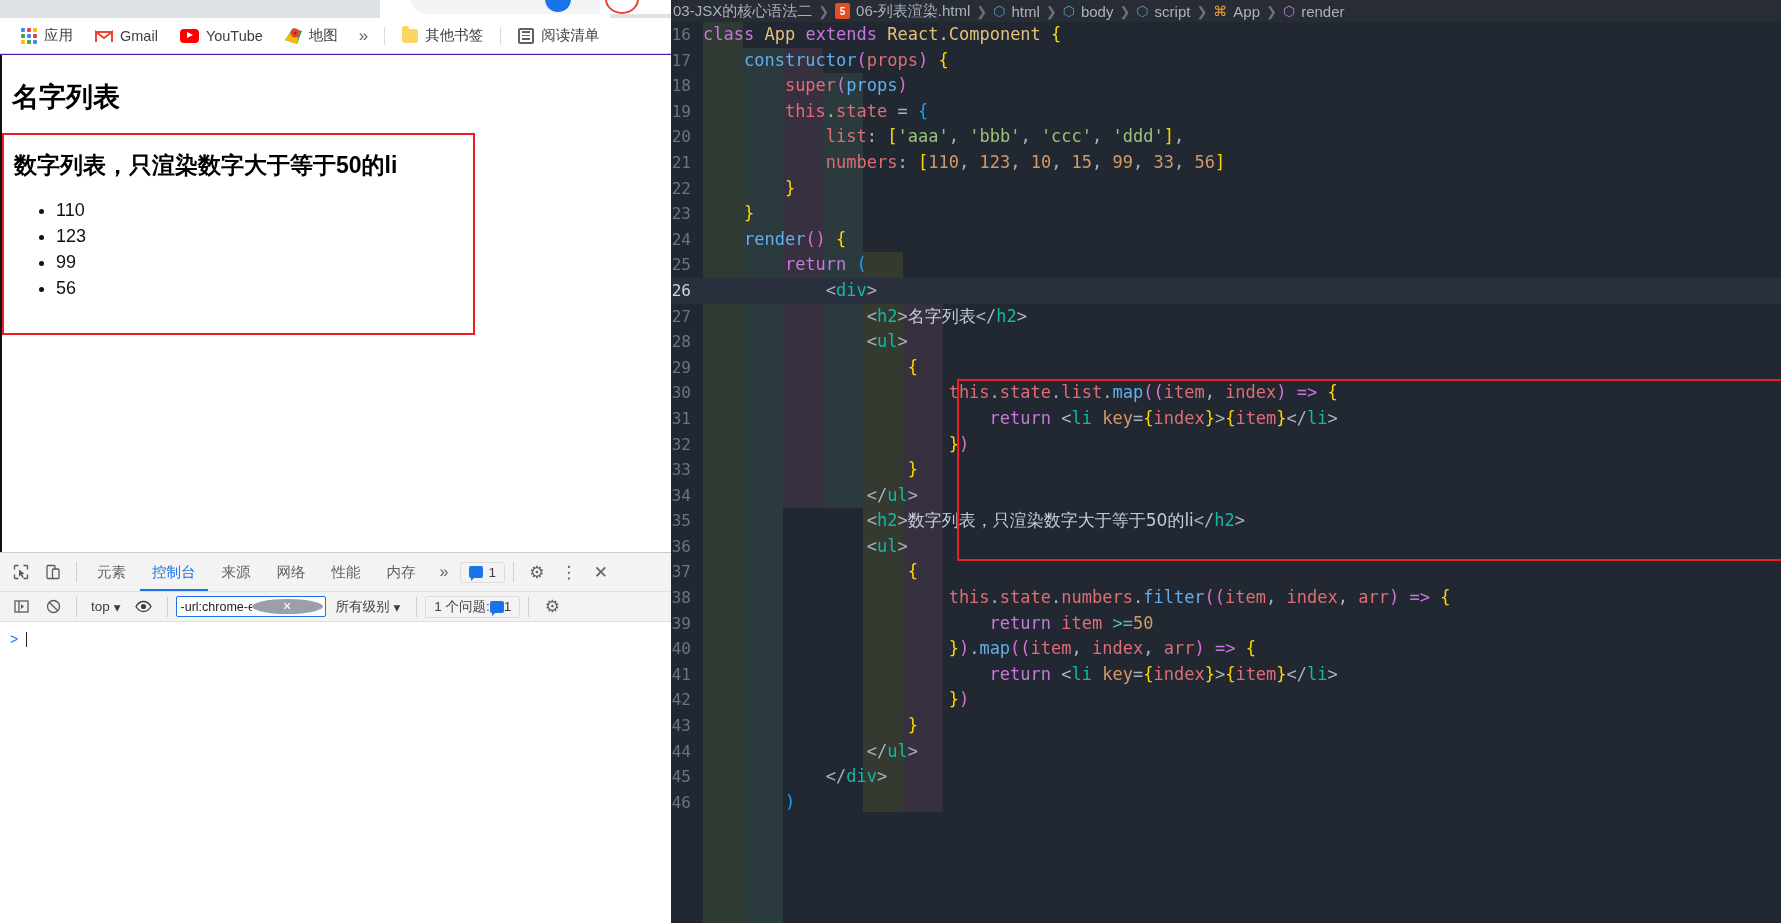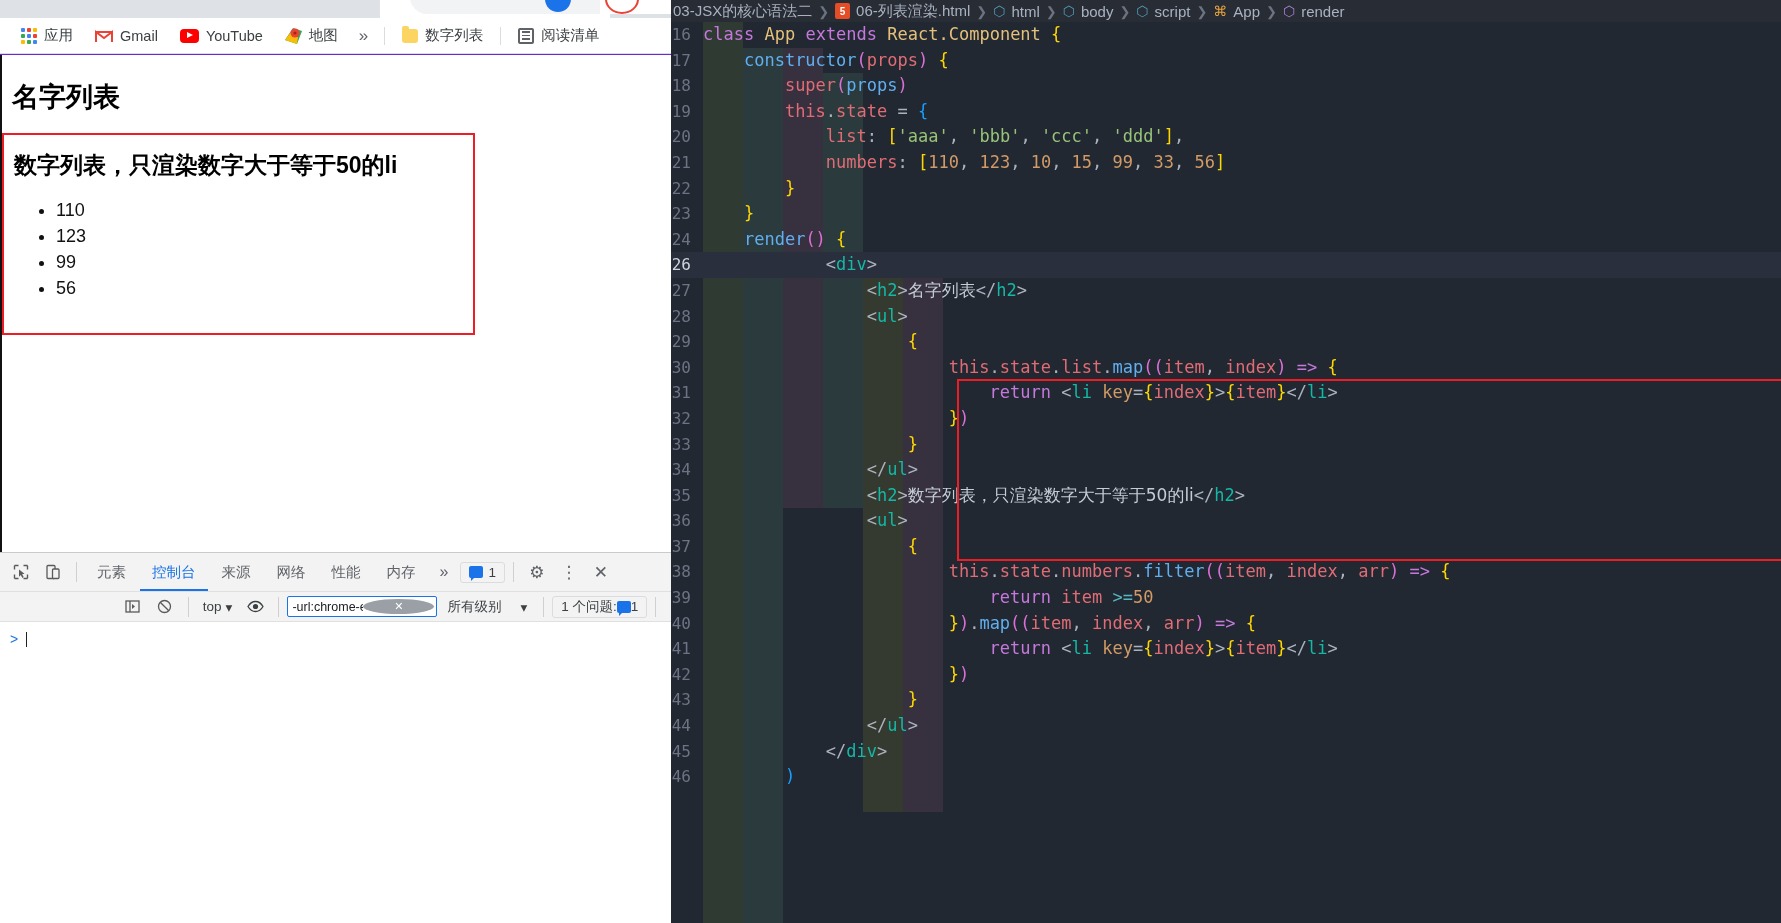--- a/index.html
+++ b/index.html
@@ -9,21 +9,21 @@
     overflow: hidden;
     background: #1e1e2a;
     font-family: "Liberation Sans", sans-serif;
   }
   #root { position: relative; width: 1781px; height: 923px; }
 
   
   .browser {
     position: absolute; left: 0; top: 0;
     width: 671px; height: 923px;
-    background: #6d28d9;
+    background: #4c1d95;
     overflow: hidden;
   }
   .chrome-tabstrip {
     position: absolute; left: 0; top: 0; width: 671px; height: 18px;
     background: #dee1e6;
     overflow: hidden;
   }
   .tab-ghost {
     position: absolute; top: -18px; left: 380px; width: 230px; height: 36px;
     background: #fff; border-radius: 9px 9px 0 0;
@@ -120,36 +120,36 @@
   }
   .msg-glyph { width: 14px; height: 12px; background: #1a73e8; border-radius: 2px; position: relative; }
   .msg-glyph::after { content:""; position:absolute; left:2px; bottom:-3px; border-top:4px solid #1a73e8; border-right:4px solid transparent; }
   .gear { font-size: 17px; color:#5f6368; }
   .kebab { font-size: 17px; color:#5f6368; letter-spacing: 0; }
   .closex { font-size: 17px; color:#5f6368; }
 
   .dt-filterbar {
     height: 30px; display: flex; align-items: center;
     background: #f3f3f3; border-bottom: 1px solid #e0e0e0;
-    padding-left: 6px; gap: 2px; justify-content: center;
+    padding-left: 6px; gap: 2px;
   }
   .ctx-select { display:flex; align-items:center; gap:4px; font-size:13.5px; color:#3c4043; padding:0 6px; }
   .filter-input {
     width: 150px; height: 21px;
     border: 1px solid #1a73e8; border-radius: 2px;
     background: #fff; font-size: 12.5px; color: #202124;
     display:flex; align-items:center; padding: 0 2px 0 4px;
     overflow: hidden;
   }
   .filter-input span { flex:1; white-space:nowrap; overflow:hidden; }
   .clear-x {
     width: 15px; height: 15px; border-radius:50%; background:#9aa0a6; color:#fff;
     font-size: 11px; display:flex; align-items:center; justify-content:center; flex:0 0 auto;
   }
-  .level-select { display:flex; align-items:center; gap:19px; font-size:13.5px; color:#3c4043; padding:0 8px; }
+  .level-select { display:flex; align-items:center; gap:4px; font-size:13.5px; color:#3c4043; padding:0 8px; }
   .issues-pill { display:flex; align-items:center; padding:1px 8px; border:1px solid #dadce0; border-radius:3px; font-size:13.5px;}
   .console-body { height: 270px; background:#fff; position:relative; padding-top: 6px; }
   .prompt-row { display:flex; align-items:center; gap:8px; padding-left: 10px; height: 22px; }
   .prompt-arrow { color:#1a73e8; font-size: 14px; }
   .caret { width:1px; height:15px; background:#202124; }
 
   
   .vscode {
     position: absolute; left: 671px; top: 0; width: 1110px; height: 923px;
     background: #222831;
@@ -273,21 +273,21 @@
             <circle cx="10" cy="5" r="4.5" fill="#ea4335"></circle>
             <circle cx="10" cy="5" r="1.6" fill="#a52714"></circle>
           </svg>
         </span>
         <span class="bm-label">地图</span>
       </div>
       <span class="chev">»</span>
       <span class="bm-sep"></span>
       <div class="bm-item">
         <span class="folder-ico"></span>
-        <span class="bm-label">数字列表</span>
+        <span class="bm-label">其他书签</span>
       </div>
       <span class="bm-sep"></span>
       <div class="bm-item">
         <span class="readlist-ico">
             <i></i>
             <i></i>
             <i></i>
           </span>
         <span class="bm-label">阅读清单</span>
       </div>
@@ -427,20 +427,21 @@
       <div class="code-scroll" id="code-lines">
           <div class="line"><span class="ln">16</span><span class="code"><span class="t-kw">class</span> <span class="t-cls">App</span> <span class="t-kw">extends</span> <span class="t-cls">React.Component</span> <span class="t-brace-y">{</span></span></div>
           <div class="line"><span class="ln">17</span><span class="code">    <span class="t-fn">constructor</span><span class="t-brace-p">(</span><span class="t-var">props</span><span class="t-brace-p">)</span> <span class="t-brace-y">{</span></span></div>
           <div class="line"><span class="ln">18</span><span class="code">        <span class="t-var">super</span><span class="t-brace-p">(</span><span class="t-fn">props</span><span class="t-brace-p">)</span></span></div>
           <div class="line"><span class="ln">19</span><span class="code">        <span class="t-var">this</span><span class="t-punc">.</span><span class="t-var">state</span> <span class="t-punc">=</span> <span class="t-brace-b">{</span></span></div>
           <div class="line"><span class="ln">20</span><span class="code">            <span class="t-var">list</span><span class="t-punc">:</span> <span class="t-brace-y">[</span><span class="t-str">'aaa'</span><span class="t-punc">, </span><span class="t-str">'bbb'</span><span class="t-punc">, </span><span class="t-str">'ccc'</span><span class="t-punc">, </span><span class="t-str">'ddd'</span><span class="t-brace-y">]</span><span class="t-punc">,</span></span></div>
           <div class="line"><span class="ln">21</span><span class="code">            <span class="t-var">numbers</span><span class="t-punc">:</span> <span class="t-brace-y">[</span><span class="t-num">110</span><span class="t-punc">, </span><span class="t-num">123</span><span class="t-punc">, </span><span class="t-num">10</span><span class="t-punc">, </span><span class="t-num">15</span><span class="t-punc">, </span><span class="t-num">99</span><span class="t-punc">, </span><span class="t-num">33</span><span class="t-punc">, </span><span class="t-num">56</span><span class="t-brace-y">]</span></span></div>
           <div class="line"><span class="ln">22</span><span class="code">        <span class="t-brace-y">}</span></span></div>
           <div class="line"><span class="ln">23</span><span class="code">    <span class="t-brace-y">}</span></span></div>
           <div class="line"><span class="ln">24</span><span class="code">    <span class="t-fn">render</span><span class="t-brace-p">()</span> <span class="t-brace-y">{</span></span></div>
+          <div class="line"><span class="ln">25</span><span class="code">        <span class="t-kw">return</span> <span class="t-brace-b">(</span></span></div>
           <div class="line cur"><span class="ln cur">26</span><span class="code">            <span class="t-tagbr">&lt;</span><span class="t-tag">div</span><span class="t-tagbr">&gt;</span></span></div>
           <div class="line"><span class="ln">27</span><span class="code">                <span class="t-tagbr">&lt;</span><span class="t-tag">h2</span><span class="t-tagbr">&gt;</span><span class="t-zh">名字列表</span><span class="t-tagbr">&lt;/</span><span class="t-tag">h2</span><span class="t-tagbr">&gt;</span></span></div>
           <div class="line"><span class="ln">28</span><span class="code">                <span class="t-tagbr">&lt;</span><span class="t-tag">ul</span><span class="t-tagbr">&gt;</span></span></div>
           <div class="line"><span class="ln">29</span><span class="code">                    <span class="t-brace-y">{</span></span></div>
           <div class="line"><span class="ln">30</span><span class="code">                        <span class="t-var">this</span><span class="t-punc">.</span><span class="t-var">state</span><span class="t-punc">.</span><span class="t-var">list</span><span class="t-punc">.</span><span class="t-fn">map</span><span class="t-brace-p">((</span><span class="t-var">item</span><span class="t-punc">, </span><span class="t-var">index</span><span class="t-brace-p">)</span> <span class="t-kw">=&gt;</span> <span class="t-brace-y">{</span></span></div>
           <div class="line"><span class="ln">31</span><span class="code">                            <span class="t-kw">return</span> <span class="t-tagbr">&lt;</span><span class="t-tag">li</span> <span class="t-attr">key</span><span class="t-punc">=</span><span class="t-brace-y">{</span><span class="t-var">index</span><span class="t-brace-y">}</span><span class="t-tagbr">&gt;</span><span class="t-brace-y">{</span><span class="t-var">item</span><span class="t-brace-y">}</span><span class="t-tagbr">&lt;/</span><span class="t-tag">li</span><span class="t-tagbr">&gt;</span></span></div>
           <div class="line"><span class="ln">32</span><span class="code">                        <span class="t-brace-y">}</span><span class="t-brace-p">)</span></span></div>
           <div class="line"><span class="ln">33</span><span class="code">                    <span class="t-brace-y">}</span></span></div>
           <div class="line"><span class="ln">34</span><span class="code">                <span class="t-tagbr">&lt;/</span><span class="t-tag">ul</span><span class="t-tagbr">&gt;</span></span></div>
           <div class="line"><span class="ln">35</span><span class="code">                <span class="t-tagbr">&lt;</span><span class="t-tag">h2</span><span class="t-tagbr">&gt;</span><span class="t-zh">数字列表，只渲染数字大于等于50的li</span><span class="t-tagbr">&lt;/</span><span class="t-tag">h2</span><span class="t-tagbr">&gt;</span></span></div>

